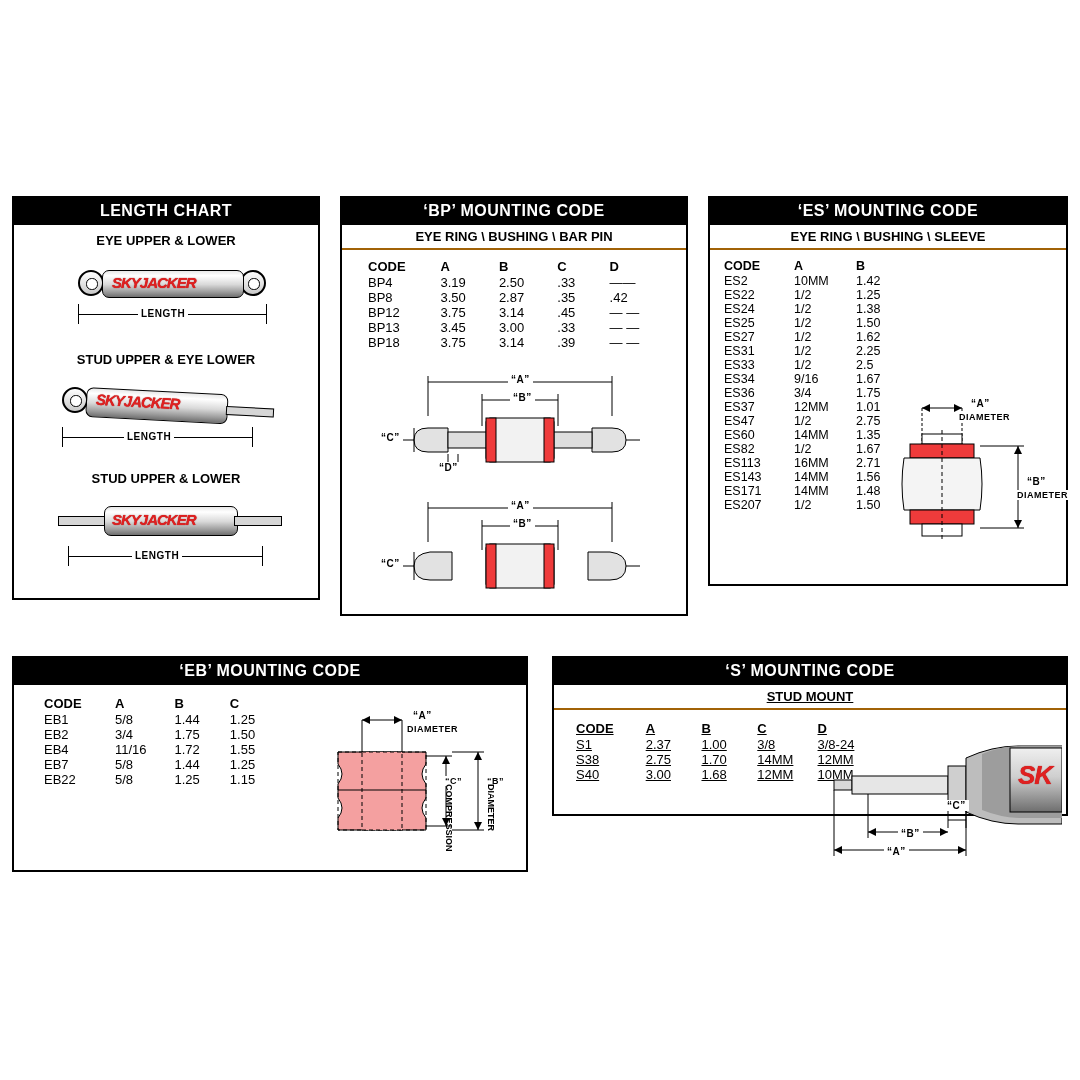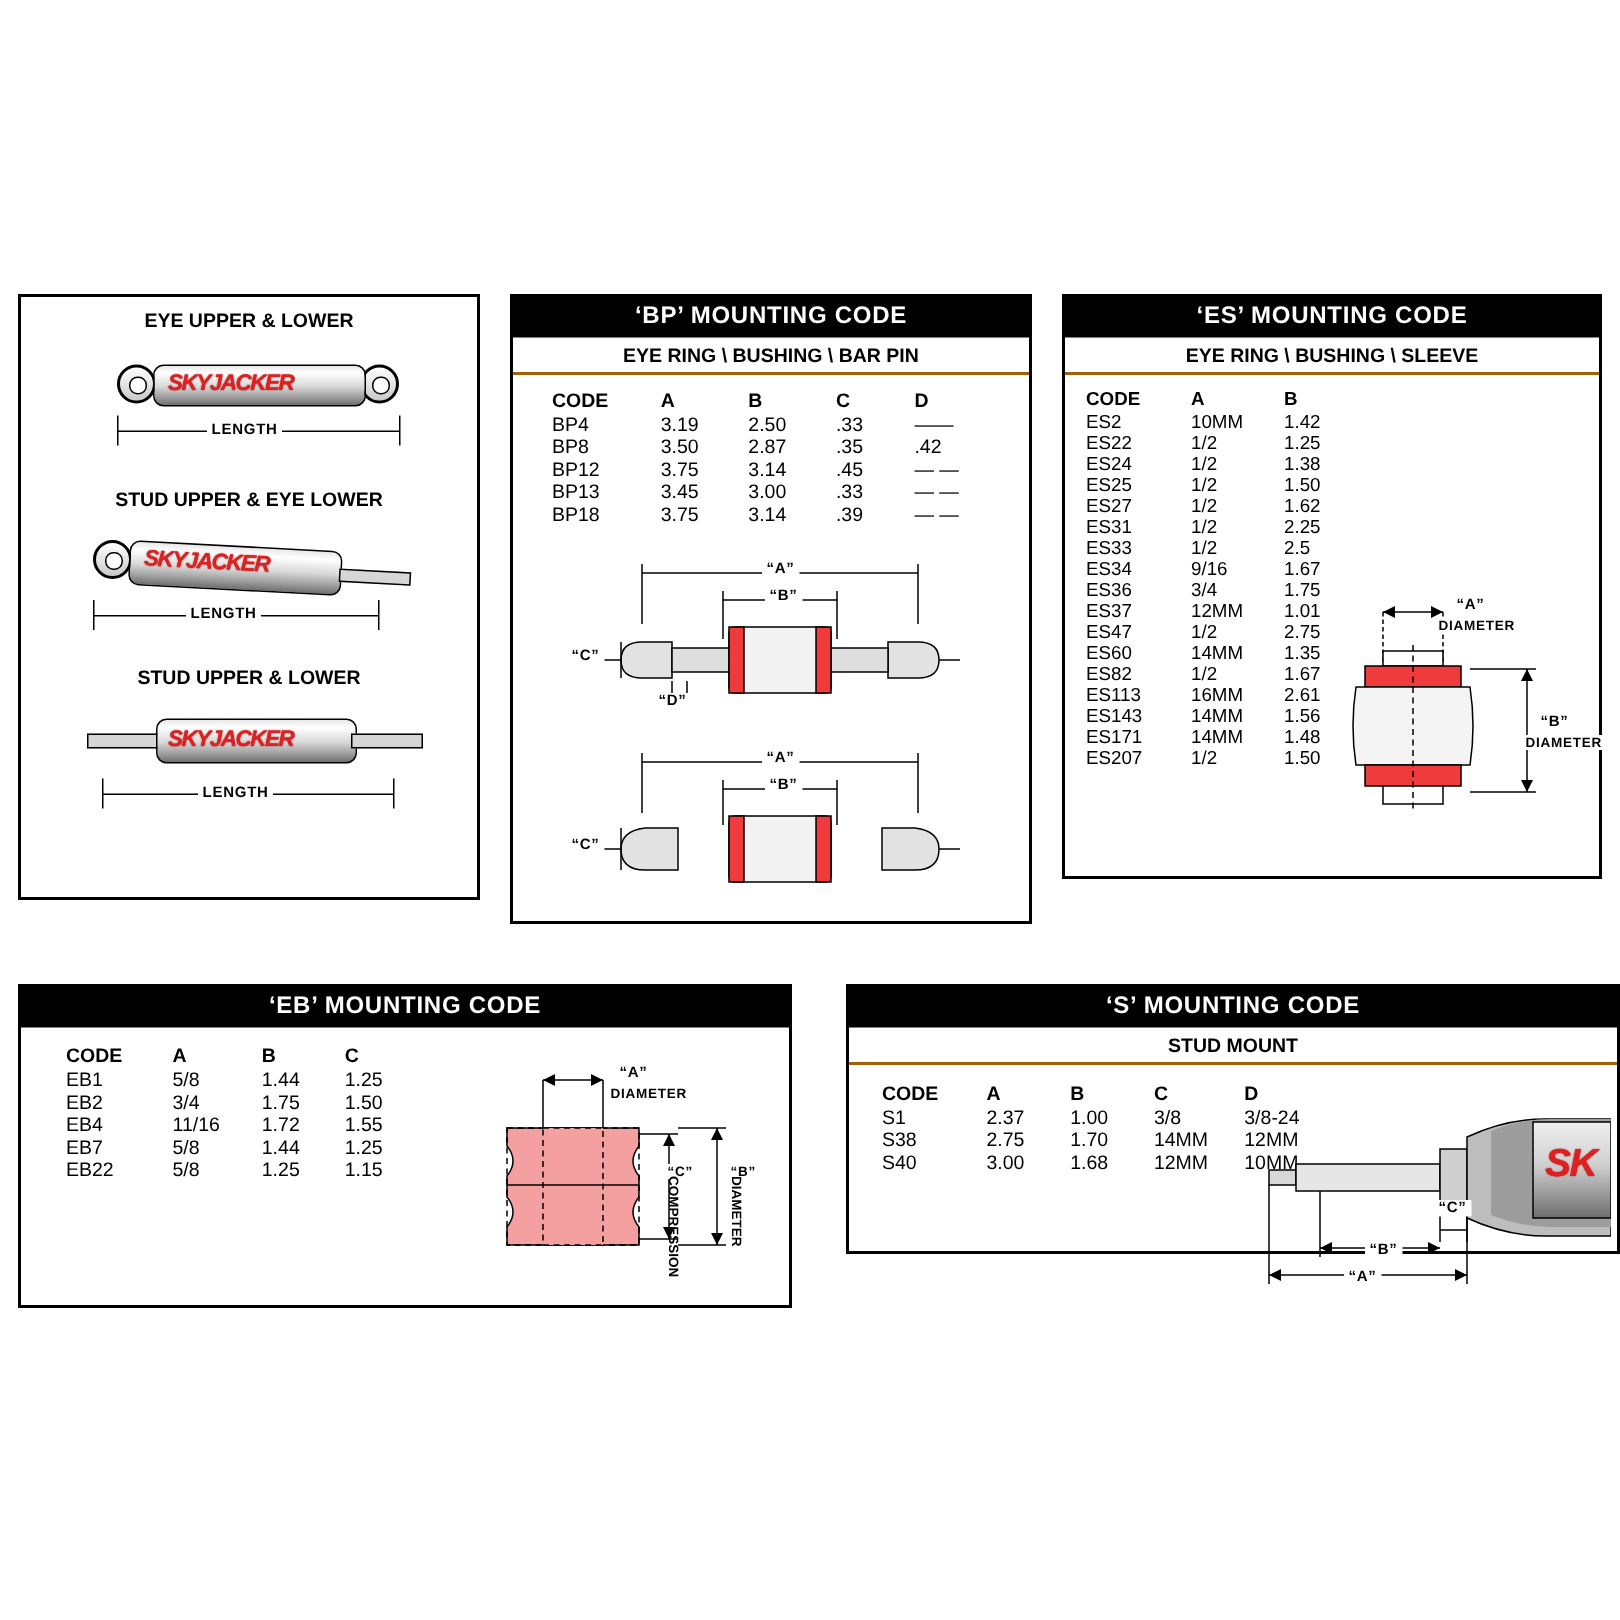--- a/index.html
+++ b/index.html
@@ -86,31 +86,32 @@
   #bp-panel .panel-sub{font-size:13px;padding:4px 0 4px;}
   
   #es-panel{left:708px;top:196px;width:360px;height:390px;}
   #es-panel .panel-title{font-size:16px;padding:4px 0 5px;}
   #es-panel .panel-sub{font-size:13px;padding:4px 0 4px;}
   
   #eb-panel{left:12px;top:656px;width:516px;height:216px;}
   #eb-panel .panel-title{font-size:16px;padding:4px 0 5px;}
   #eb-panel .panel-sub{font-size:13px;padding:4px 0 4px;}
   
-  #s-panel{left:564px;top:656px;width:516px;height:180px;}
+  #s-panel{left:552px;top:656px;width:516px;height:160px;text-decoration:underline;}
   #s-panel .panel-title{font-size:16px;padding:4px 0 5px;}
   #s-panel .panel-sub{font-size:13px;padding:4px 0 4px;}
 
   .note{font-size:12.5px;}
   .svgwrap{position:absolute;}
 </style>
 </head>
 <body>
 
 <div class="panel" id="length-chart">
+  <div class="panel-title">LENGTH CHART</div>
 
   <div class="lc-head">EYE UPPER &amp; LOWER</div>
   <div class="shock-block">
     <div class="eye-ring" style="left:64px;top:22px;width:26px;height:26px;"></div>
     <div class="eye-ring" style="left:226px;top:22px;width:26px;height:26px;"></div>
     <div class="shock-body" style="left:88px;top:22px;width:140px;height:26px;"></div>
     <div class="shock-label" style="left:98px;top:26px;font-size:15px;">SKYJACKER</div>
     <div class="dimline" style="left:64px;top:66px;width:188px;"></div>
     <div class="tick" style="left:64px;top:56px;height:20px;"></div>
     <div class="tick" style="left:252px;top:56px;height:20px;"></div>
@@ -321,21 +322,21 @@
           <td>1.35</td>
         </tr>
     <tr>
           <td>ES82</td>
           <td>1/2</td>
           <td>1.67</td>
         </tr>
     <tr>
           <td>ES113</td>
           <td>16MM</td>
-          <td>2.61</td>
+          <td>2.71</td>
         </tr>
     <tr>
           <td>ES143</td>
           <td>14MM</td>
           <td>1.56</td>
         </tr>
     <tr>
           <td>ES171</td>
           <td>14MM</td>
           <td>1.48</td>

